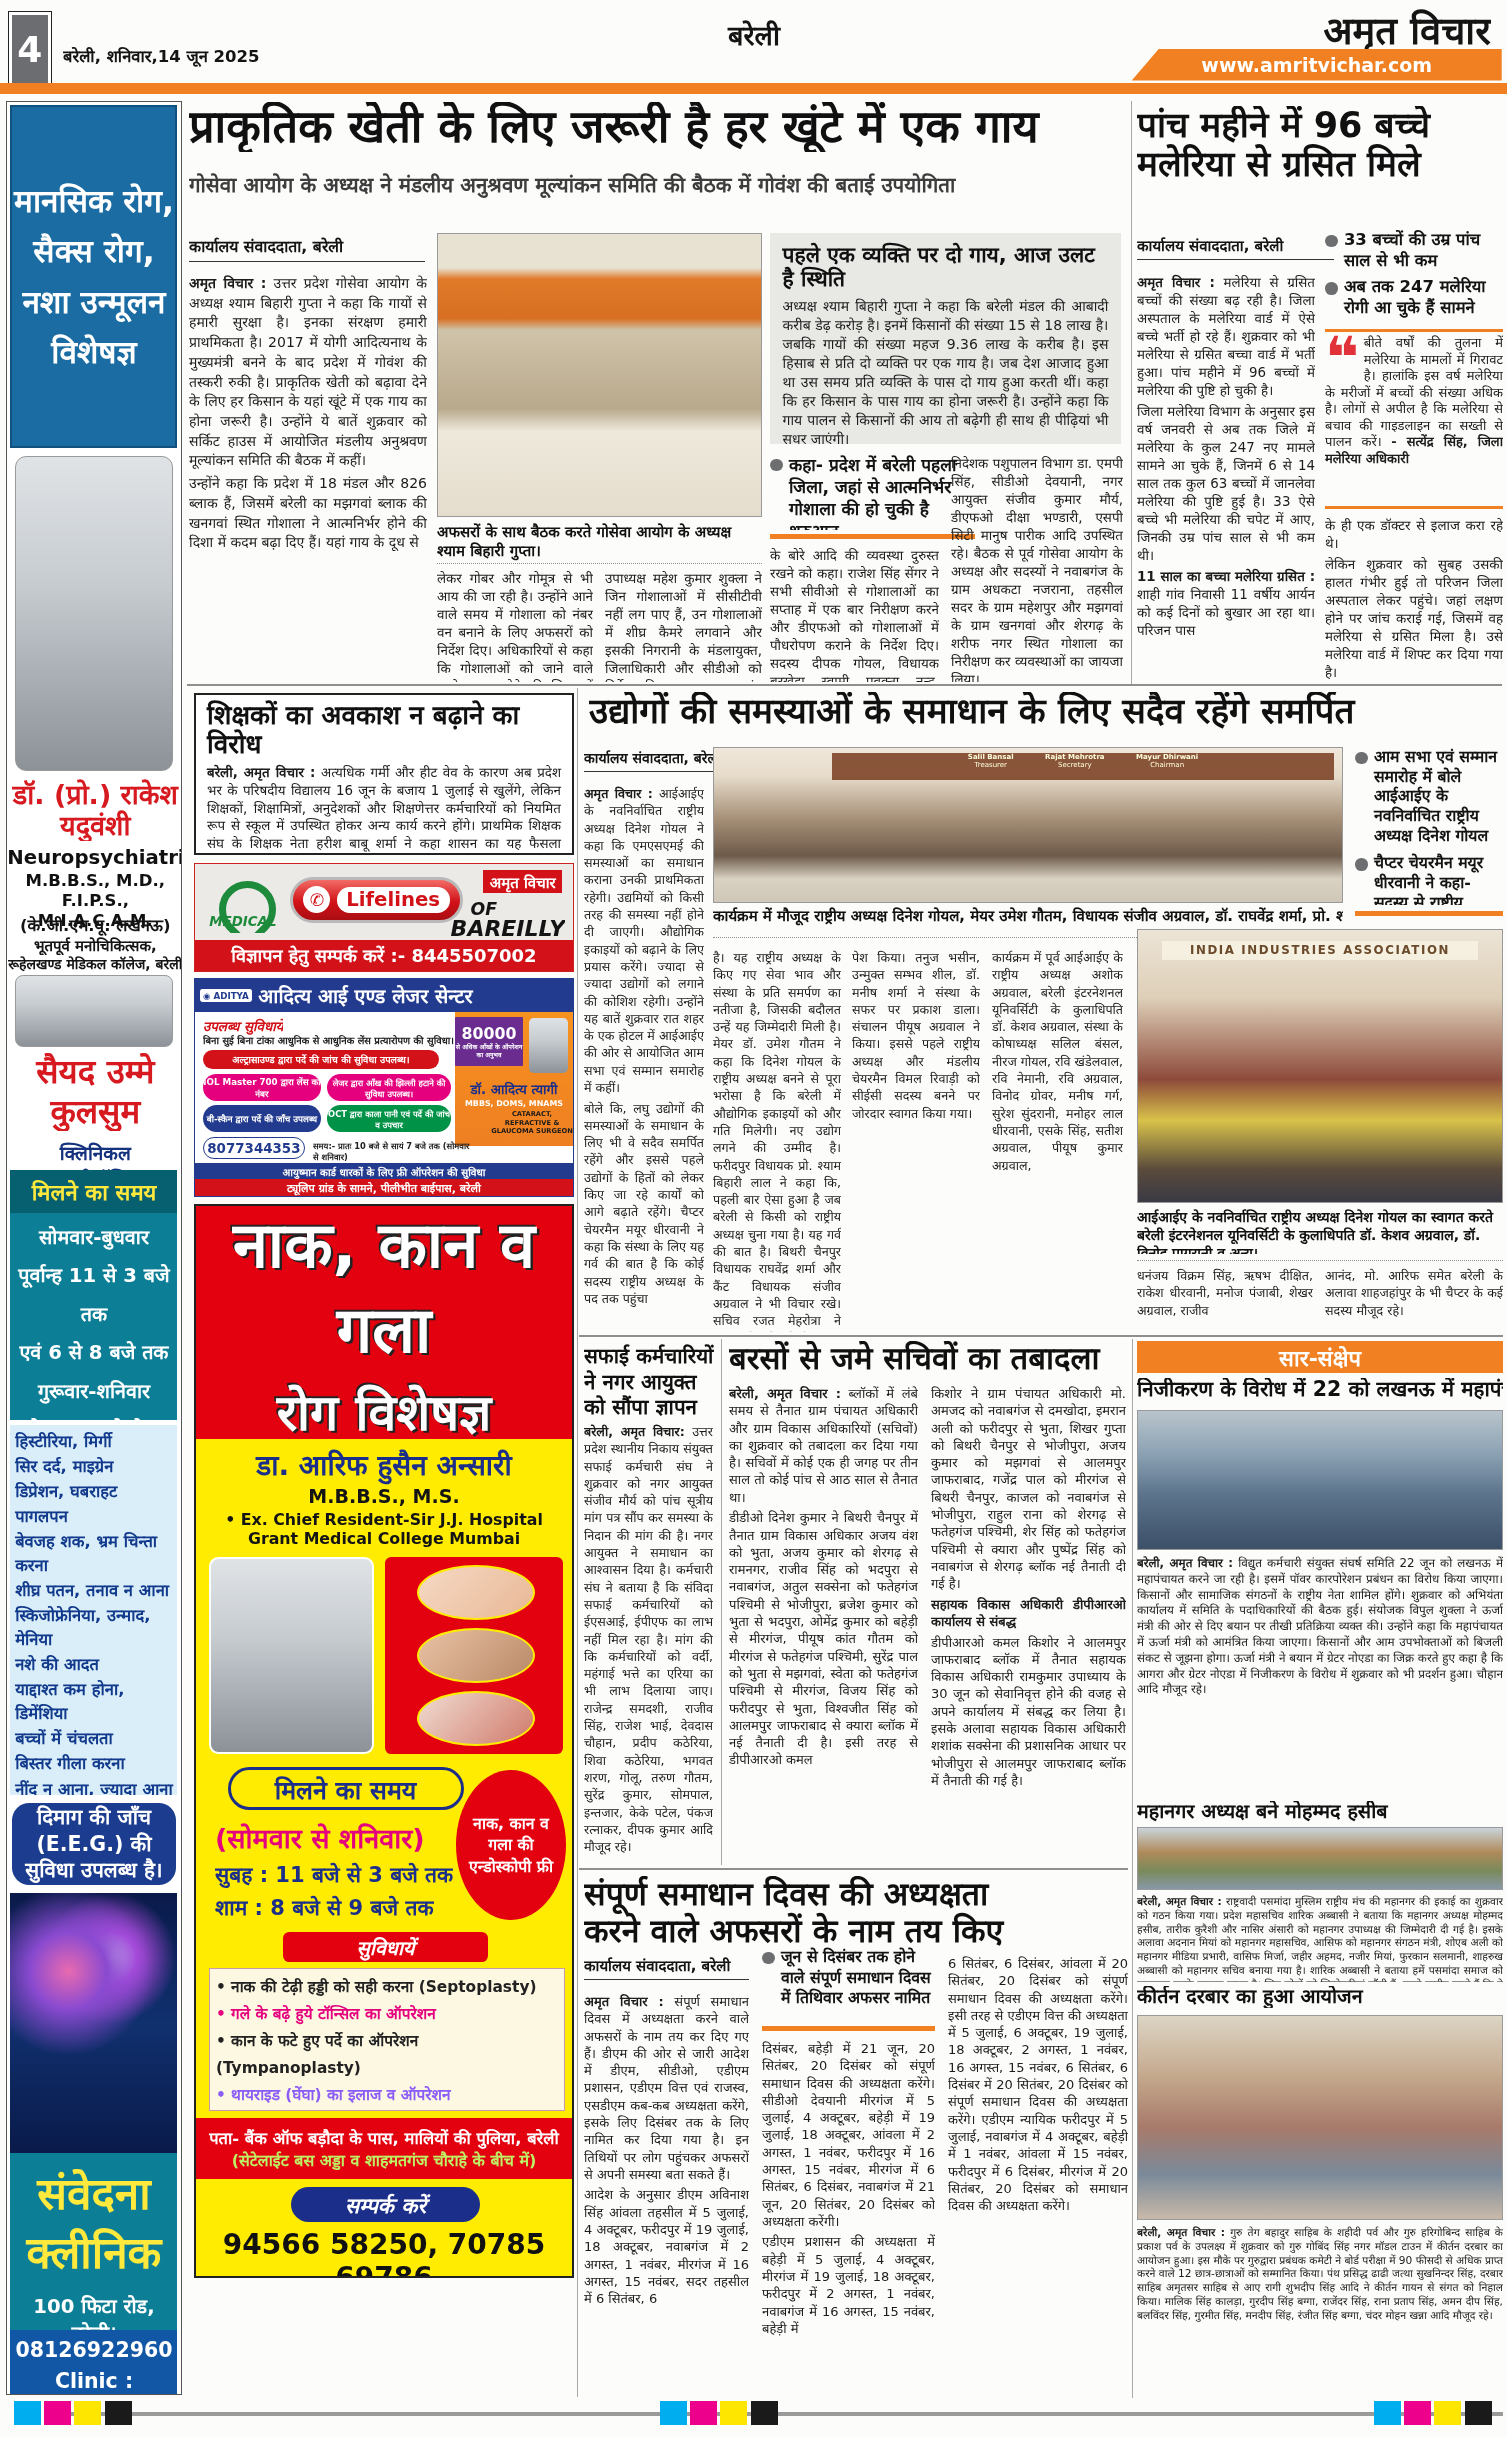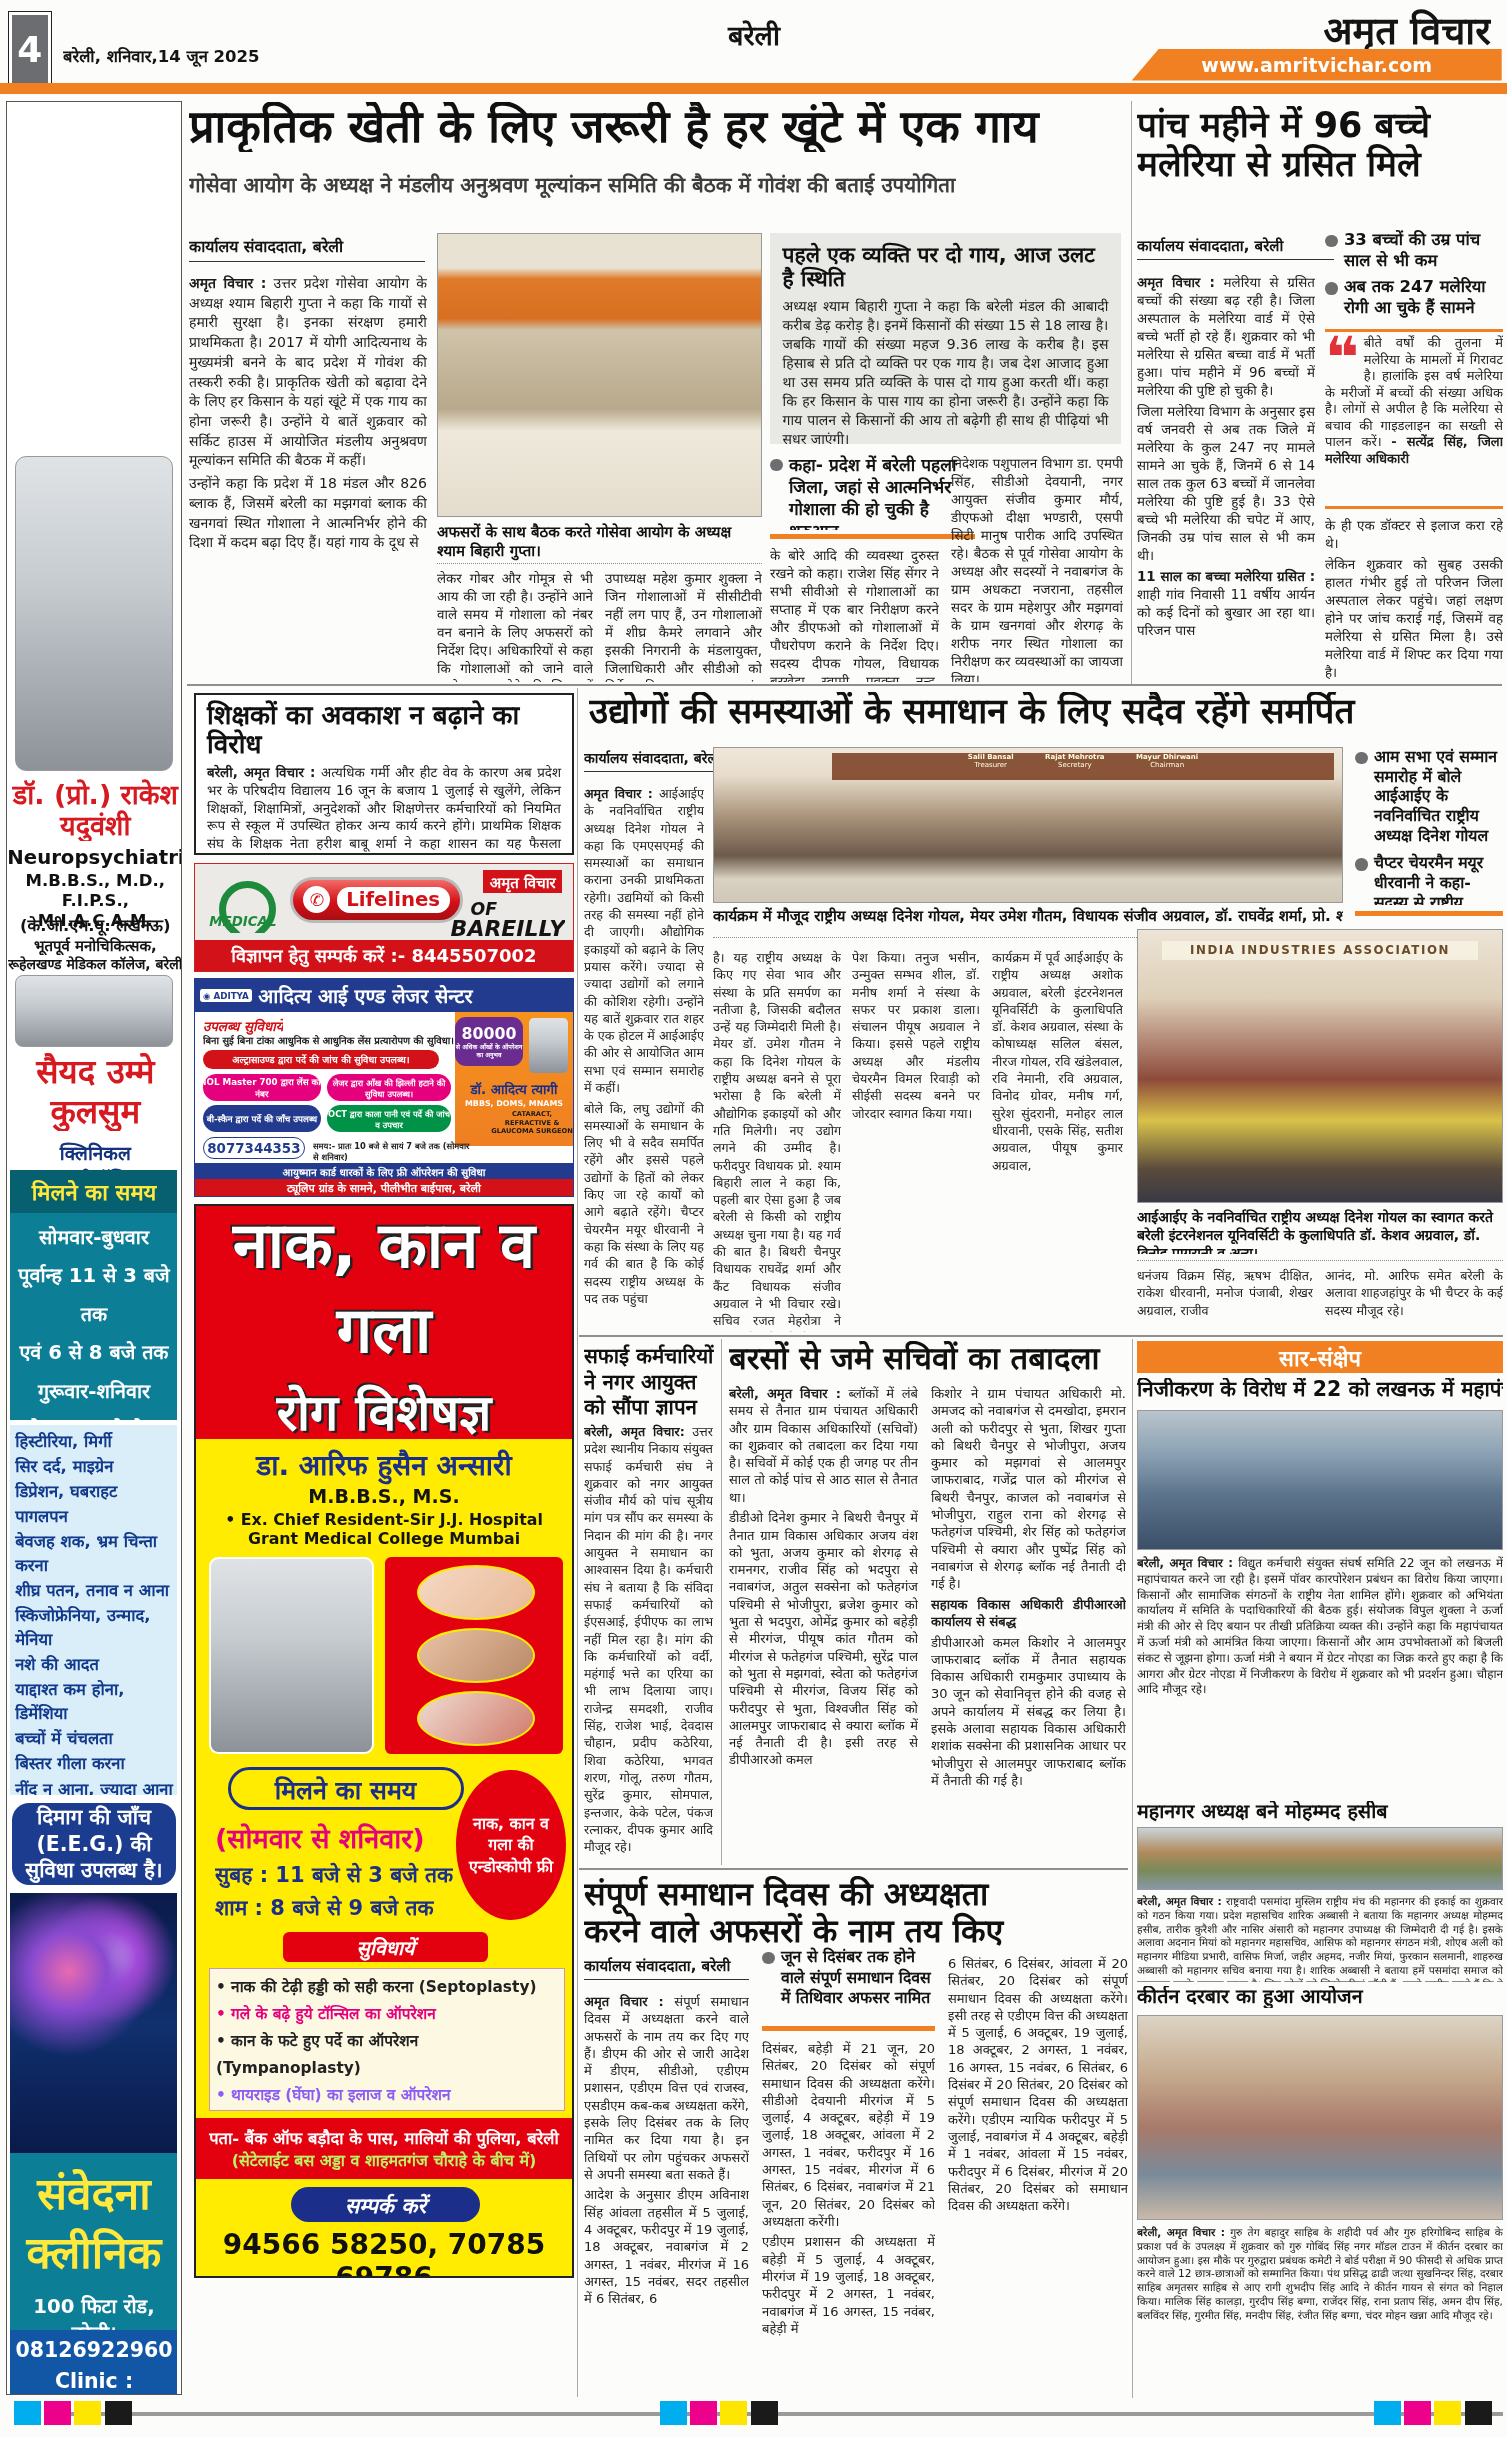--- a/index.html
+++ b/index.html
@@ -42,20 +42,26 @@
   </div>
   <div class="abs b" style="left:63px;top:44px;font-size:16.5px;">बरेली, शनिवार,14 जून 2025</div>
   <div class="abs b" style="left:0;right:0;top:15.8px;text-align:center;font-size:27px;">बरेली</div>
   <div class="abs b" style="right:17.3px;top:3.2px;font-size:38px;">अमृत विचार</div>
   <div class="abs" style="right:6.3px;top:49px;width:370px;height:31.5px;background:#f08021;clip-path:polygon(27px 0,100% 0,100% 100%,0 100%);display:flex;align-items:center;justify-content:center;">
     <span class="b" style="color:#fff;font-size:19px;">www.amritvichar.com</span>
   </div>
   <div class="abs orange-bg" style="left:0;top:83px;width:1508px;height:11px;"></div>
 
   <div class="abs" style="left:6.3px;top:101px;width:176px;height:2294px;border:1.6px solid #555;background:#fff;">
+    <div class="abs c" style="left:3.2px;top:3.2px;width:167px;height:343px;background:#1a6ca3;border:2.4px solid #11517d;color:#fff;font-weight:bold;font-size:31.5px;line-height:1.6;display:flex;flex-direction:column;justify-content:center;">
+      <span>मानसिक रोग,</span>
+      <span>सैक्स रोग,</span>
+      <span>नशा उन्मूलन</span>
+      <span>विशेषज्ञ</span>
+    </div>
     <div class="abs ph-doc" style="left:7.9px;top:354px;width:158px;height:315px;border-radius:11px;border:1.6px solid #999;"></div>
     <div class="abs c b" style="left:0;top:677px;width:176px;font-size:27px;line-height:1.15;color:#d71920;">
       <div>डॉ. (प्रो.) राकेश</div>
       <div>यदुवंशी</div>
     </div>
     <div class="abs c b" style="left:0;top:744px;width:176px;font-size:19.7px;color:#111;">Neuropsychiatrist</div>
     <div class="abs c b" style="left:0;top:769px;width:176px;font-size:16.5px;line-height:1.2;color:#111;">
       <div>M.B.B.S., M.D., F.I.P.S.,</div>
       <div>M.I.A.C.A.M.</div>
     </div>
@@ -209,21 +215,21 @@
   </div>
 
   <div class="abs" style="left:194px;top:978px;width:380px;height:219px;border:1.6px solid #233b8e;background:#fff;">
     <div class="abs" style="left:0;top:0;width:100%;height:33px;background:#233b8e;display:flex;align-items:center;gap:6.3px;padding:0 4.7px;">
       <span style="background:#fff;color:#233b8e;font-weight:bold;font-size:8.7px;padding:1.6px 3.2px;border-radius:2.4px;">
         <span>◉</span> <span>ADITYA</span>
       </span>
       <span class="b" style="color:#fff;font-size:19.7px;">आदित्य आई एण्ड लेजर सेन्टर</span>
     </div>
     <div class="abs" style="right:0;top:33px;width:118px;height:134px;background:linear-gradient(180deg,#f6921e,#ef7f22);">
-      <div class="abs pill" style="left:0;top:4.7px;width:68px;height:49px;background:#6a2d8f;border-radius:11px;flex-direction:column;">
+      <div class="abs pill" style="left:0;top:4.7px;width:68px;height:49px;background:#6a2d8f;border-radius:1px;flex-direction:column;">
         <span class="b" style="font-size:15.8px;">80000</span>
         <span style="font-size:6.3px;line-height:1.2;">से अधिक आँखों के ऑपरेशन का अनुभव</span>
       </div>
       <div class="abs ph-doc" style="right:4.7px;top:6.3px;width:39px;height:55px;border-radius:4.7px;"></div>
       <div class="abs c b" style="left:0;top:68px;width:118px;color:#1b2f8a;font-size:13.4px;">डॉ. आदित्य त्यागी</div>
       <div class="abs c b" style="left:0;top:87px;width:118px;color:#fff;font-size:7.9px;">MBBS, DOMS, MNAMS</div>
       <div class="abs c b" style="left:0;top:98px;width:118px;color:#1a1a1a;font-size:6.7px;line-height:1.3;padding-left:36px;">CATARACT, REFRACTIVE &amp; GLAUCOMA SURGEON</div>
     </div>
     <div class="abs b" style="left:7.9px;top:38px;color:#d21218;font-size:13.4px;font-style:italic;">उपलब्ध सुविधायें</div>
     <div class="abs b" style="left:7.9px;top:55px;width:252px;font-size:9.8px;color:#222;">बिना सुई बिना टांका आधुनिक से आधुनिक लेंस प्रत्यारोपण की सुविधा।</div>

